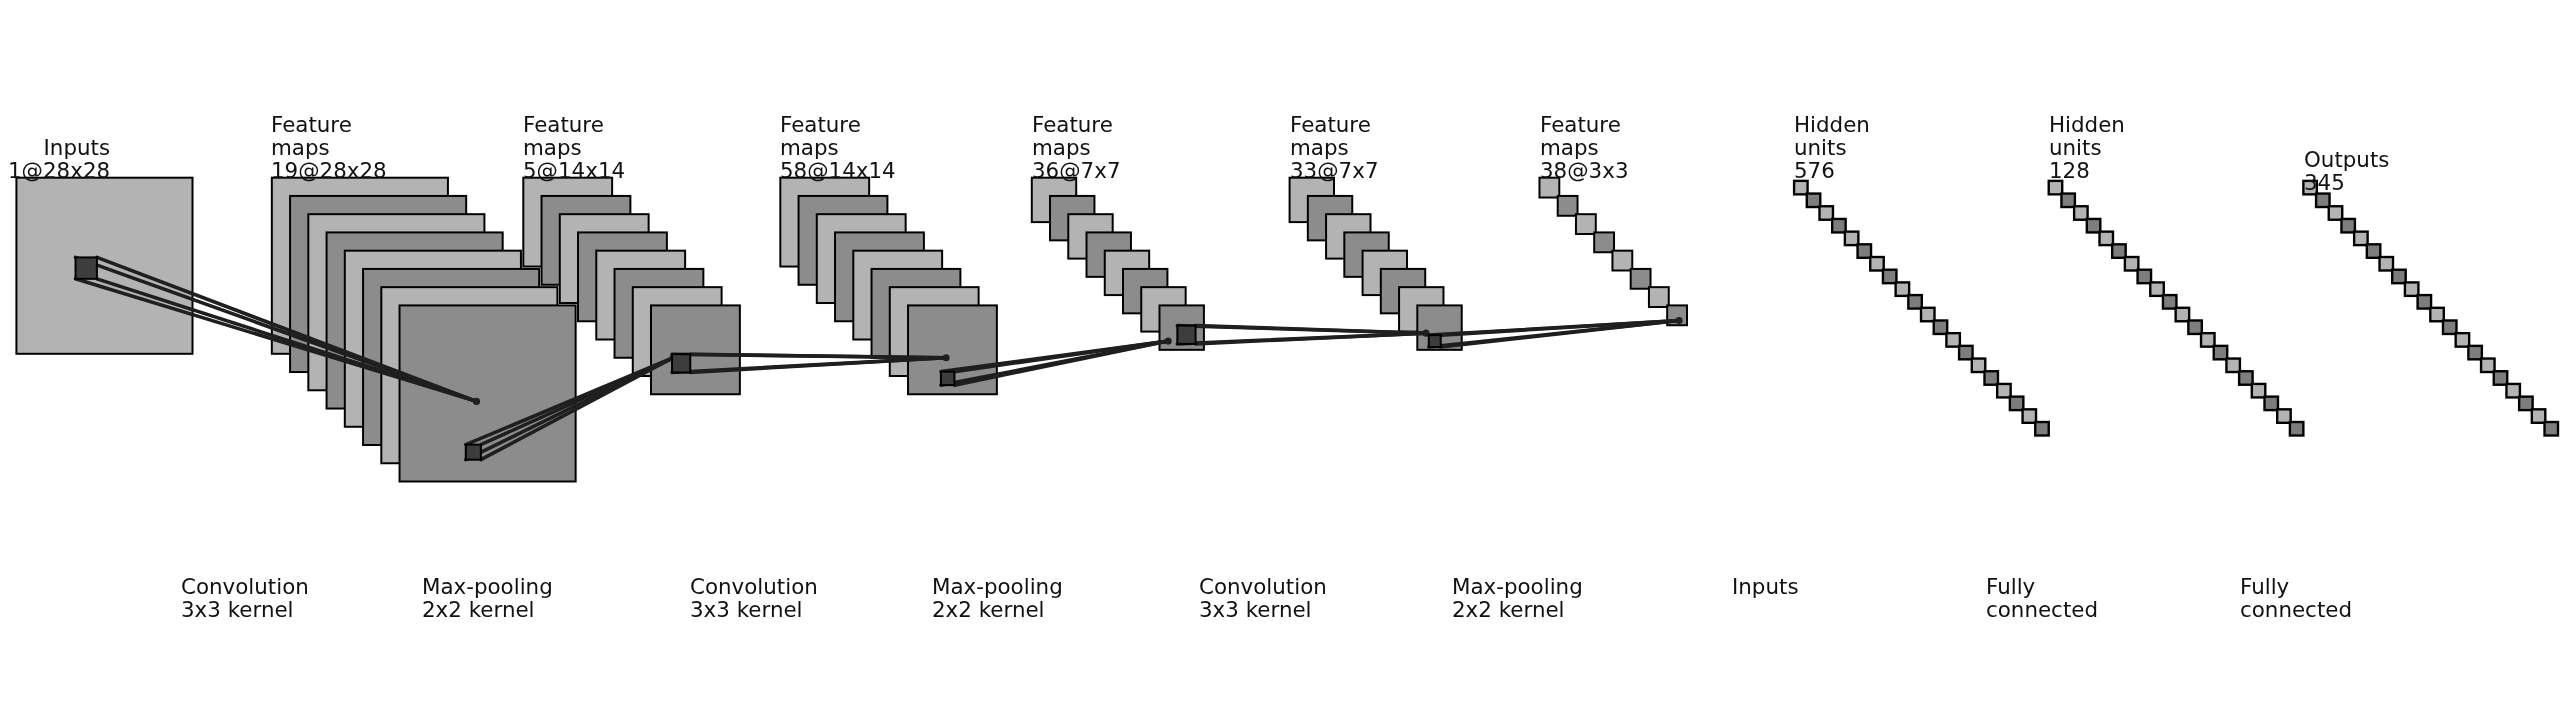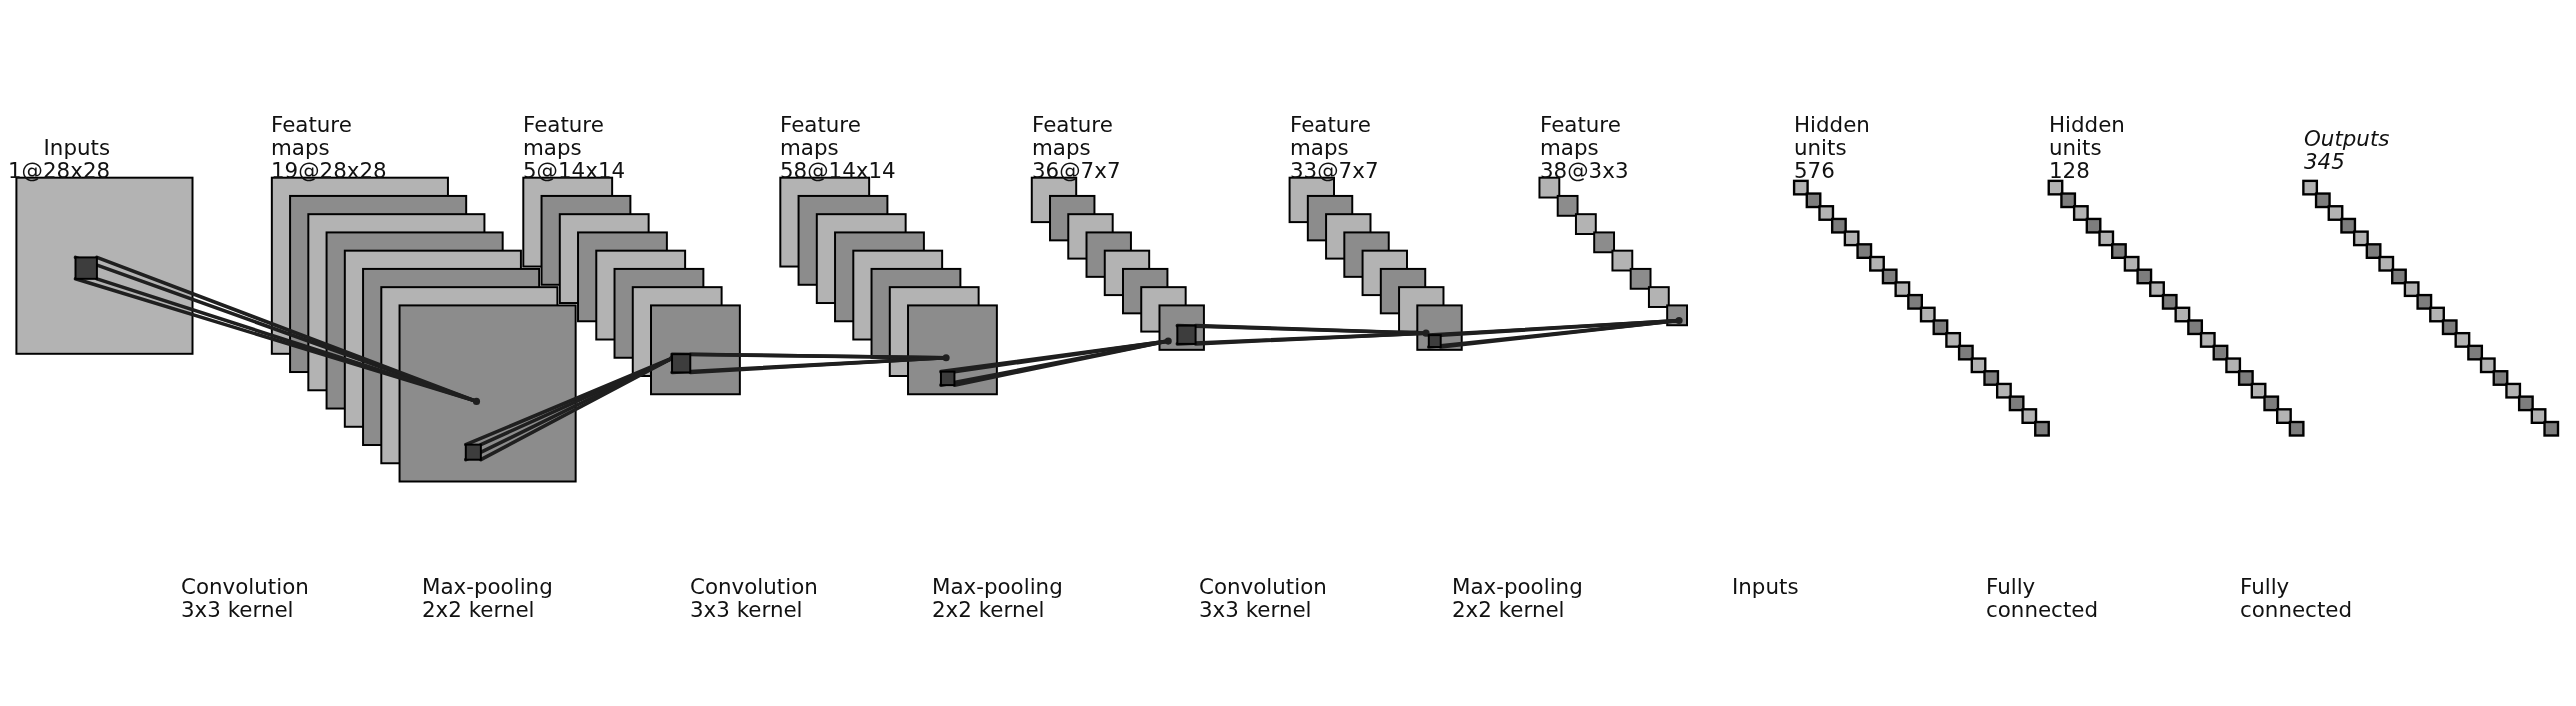--- a/index.html
+++ b/index.html
@@ -181,21 +181,21 @@
   <div id="labels-layer">
       <div class="diagram-label top-label" style="left: 8px; top: 116px; text-align: right;"><span>Inputs</span><br><span>1@28x28</span></div>
       <div class="diagram-label top-label" style="left: 271px; top: 93px;"><span>Feature</span><br><span>maps</span><br><span>19@28x28</span></div>
       <div class="diagram-label top-label" style="left: 523px; top: 93px;"><span>Feature</span><br><span>maps</span><br><span>5@14x14</span></div>
       <div class="diagram-label top-label" style="left: 780px; top: 93px;"><span>Feature</span><br><span>maps</span><br><span>58@14x14</span></div>
       <div class="diagram-label top-label" style="left: 1032px; top: 93px;"><span>Feature</span><br><span>maps</span><br><span>36@7x7</span></div>
       <div class="diagram-label top-label" style="left: 1290px; top: 93px;"><span>Feature</span><br><span>maps</span><br><span>33@7x7</span></div>
       <div class="diagram-label top-label" style="left: 1540px; top: 93px;"><span>Feature</span><br><span>maps</span><br><span>38@3x3</span></div>
       <div class="diagram-label top-label" style="left: 1794px; top: 93px;"><span>Hidden</span><br><span>units</span><br><span>576</span></div>
       <div class="diagram-label top-label" style="left: 2049px; top: 93px;"><span>Hidden</span><br><span>units</span><br><span>128</span></div>
-      <div class="diagram-label top-label" style="left: 2304px; top: 107px; font-style: italic;"><span>Outputs</span><br><span>345</span></div>
+      <div class="diagram-label top-label" style="left: 2304px; top: 128px;"><span>Outputs</span><br><span>345</span></div>
       <div class="diagram-label bottom-label" style="left: 181px; top: 555px;"><span>Convolution</span><br><span>3x3 kernel</span></div>
       <div class="diagram-label bottom-label" style="left: 422px; top: 555px;"><span>Max-pooling</span><br><span>2x2 kernel</span></div>
       <div class="diagram-label bottom-label" style="left: 690px; top: 555px;"><span>Convolution</span><br><span>3x3 kernel</span></div>
       <div class="diagram-label bottom-label" style="left: 932px; top: 555px;"><span>Max-pooling</span><br><span>2x2 kernel</span></div>
       <div class="diagram-label bottom-label" style="left: 1199px; top: 555px;"><span>Convolution</span><br><span>3x3 kernel</span></div>
       <div class="diagram-label bottom-label" style="left: 1452px; top: 555px;"><span>Max-pooling</span><br><span>2x2 kernel</span></div>
       <div class="diagram-label bottom-label" style="left: 1732px; top: 555px;"><span>Inputs</span></div>
       <div class="diagram-label bottom-label" style="left: 1986px; top: 555px;"><span>Fully</span><br><span>connected</span></div>
       <div class="diagram-label bottom-label" style="left: 2240px; top: 555px;"><span>Fully</span><br><span>connected</span></div>
     </div>

